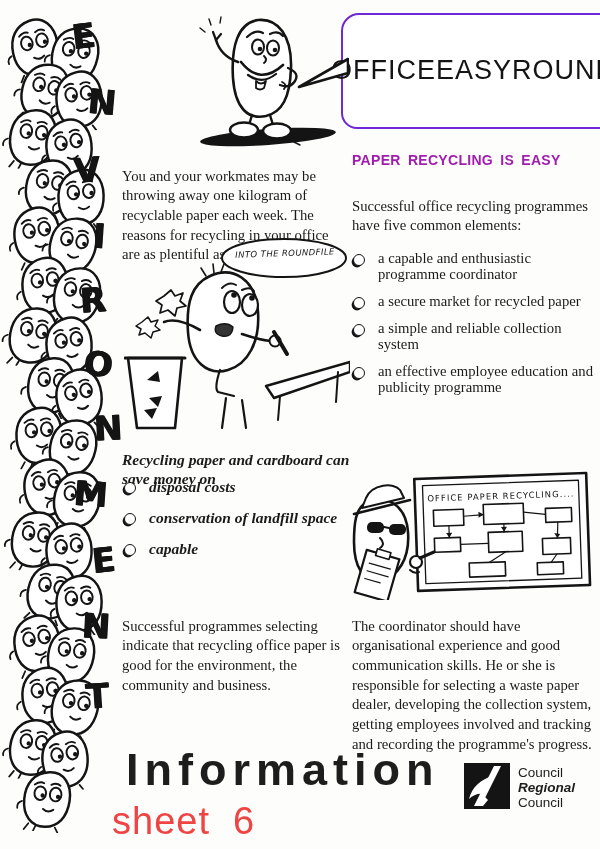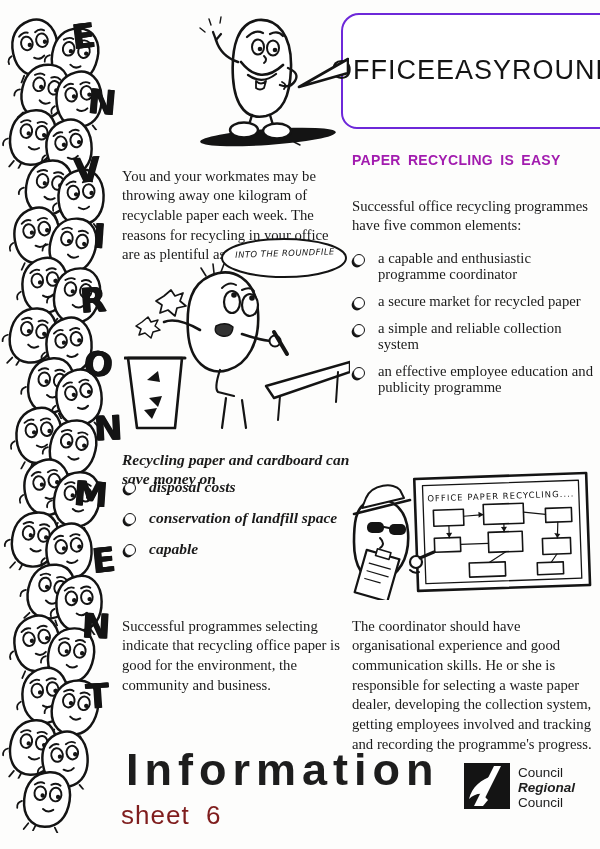--- a/index.html
+++ b/index.html
@@ -59,22 +59,22 @@
          letter-spacing:.3px;word-spacing:3px;color:#a21caf;}
   .rintro{position:absolute;left:352px;top:182px;width:240px;}
   .rlist{position:absolute;left:353px;top:250px;width:242px;font-size:14.7px;}
   .rlist li{margin-bottom:11px;line-height:16px;}
   .cartoon3{position:absolute;left:350px;top:468px;width:244px;height:132px;}
   .coordinator{position:absolute;left:352px;top:602px;width:242px;}
 
   
   .info-title{position:absolute;left:126px;top:744px;font-family:"Liberation Sans",sans-serif;
               font-weight:bold;font-size:45px;letter-spacing:6px;color:#1d1d1d;}
-  .info-sub{position:absolute;left:121px;top:800px;font-family:"Liberation Sans",sans-serif;
-            font-size:26px;letter-spacing:1px;color:#7f1d1d;white-space:pre;}
+  .info-sub{position:absolute;left:112px;top:800px;font-family:"Liberation Sans",sans-serif;
+            font-size:38px;letter-spacing:1px;color:#ef4444;white-space:pre;}
   .logo{position:absolute;left:464px;top:763px;display:flex;gap:8px;align-items:flex-start;}
   .logo-mark{width:46px;height:46px;background:#141414;position:relative;flex:0 0 46px;}
   .logo-text{font-family:"Liberation Sans",sans-serif;font-size:13.5px;line-height:15px;
              color:#1d1d1d;padding-top:2px;}
   .logo-text .bolditalic{font-weight:bold;font-style:italic;}
 </style>
 </head>
 <body>
 
 <div class="page">

